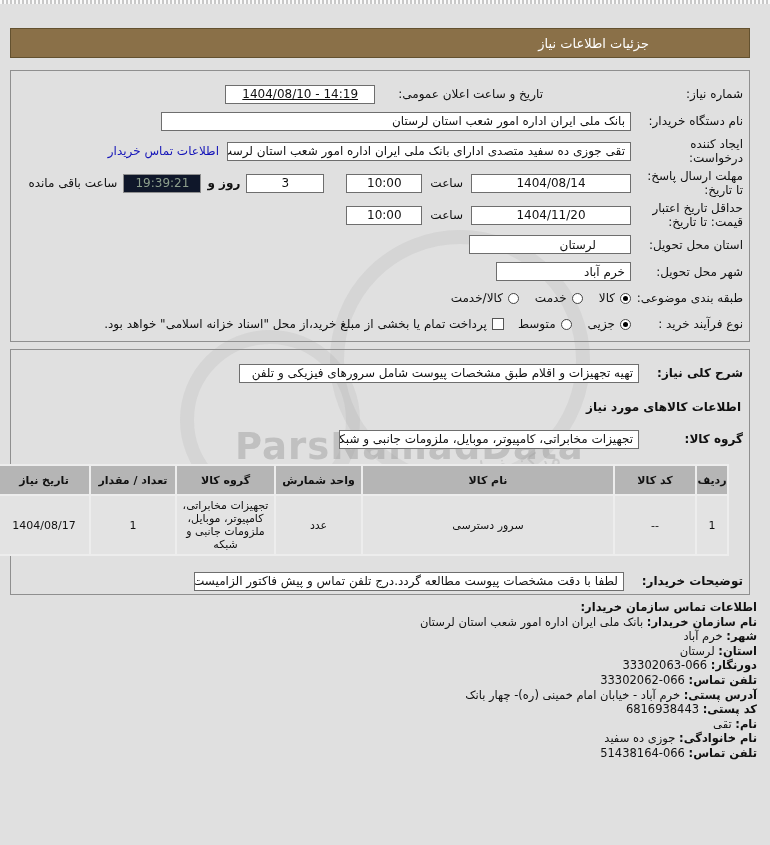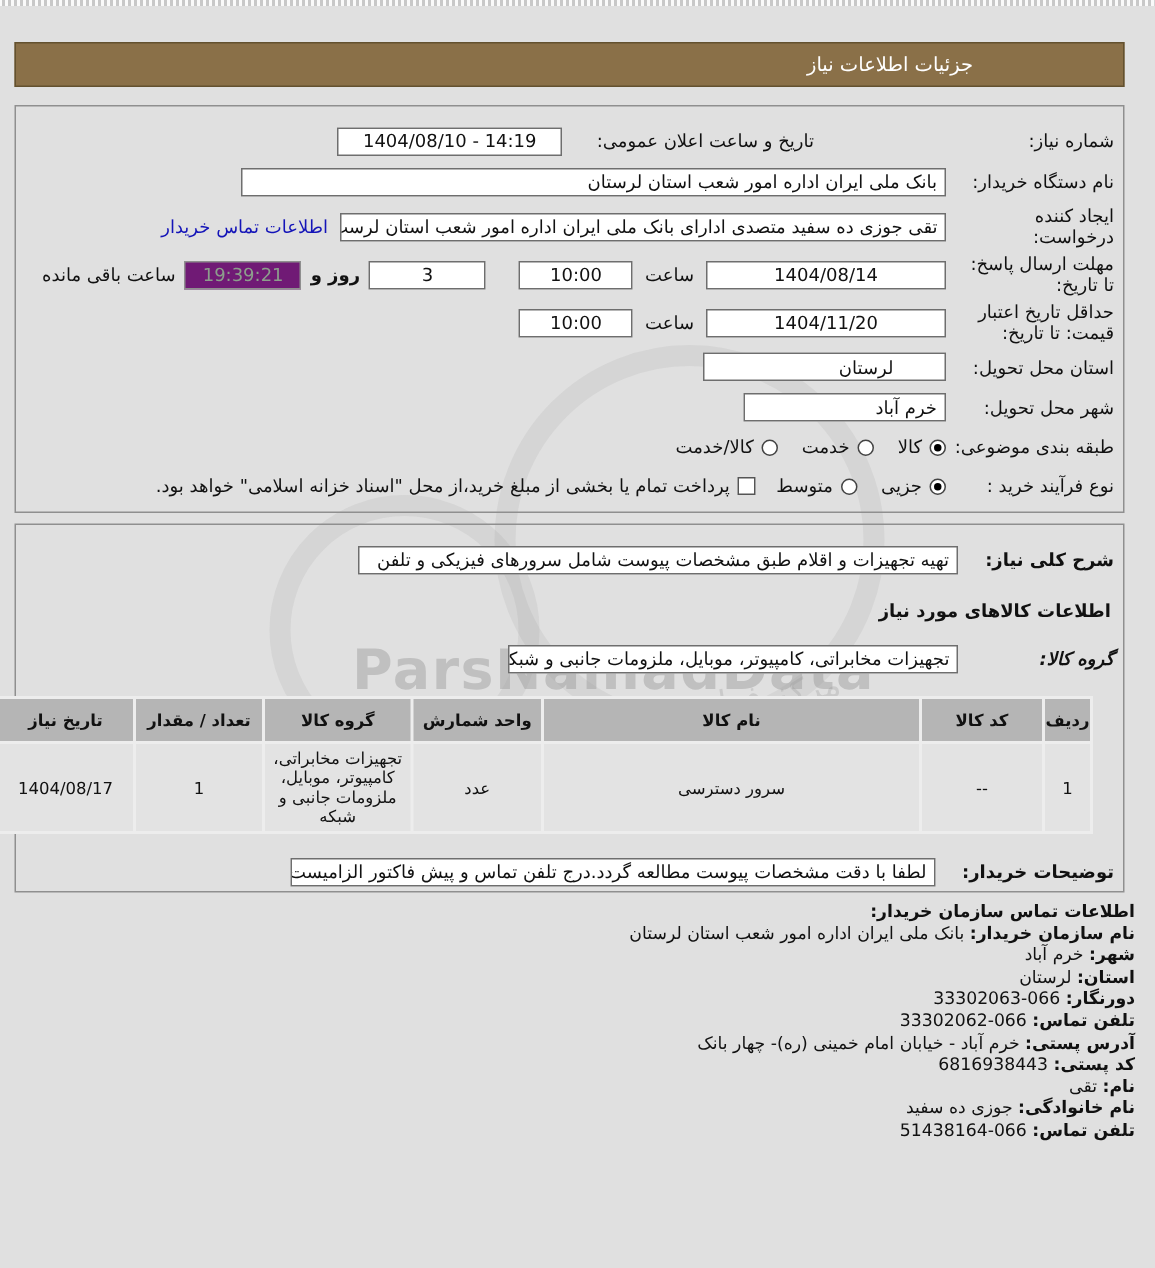--- a/index.html
+++ b/index.html
@@ -35,21 +35,21 @@
   .label-col{ width:112px; flex:0 0 auto; text-align:right; line-height:14px; }
   .lbl2{ display:block; }
   .field{
     background:#fff; border:1px solid #6e6e6e; height:19px;
     display:flex; align-items:center; font-size:12px; overflow:hidden; white-space:nowrap;
   }
   .center{ justify-content:center; }
   .rt{ justify-content:flex-start; padding-right:5px; }
   .num{ direction:ltr; unicode-bidi:isolate; }
   .timer{
-    background:#701a75; border:1px solid #8f8f8f; color:#8c9e8c;
+    background:#0f172a; border:1px solid #8f8f8f; color:#8c9e8c;
     height:19px; width:78px; display:flex; align-items:center; justify-content:center;
   }
   .link{ color:#1414b8; cursor:pointer; }
   .radio{ width:11px; height:11px; border:1px solid #444; border-radius:50%; background:#fff; display:inline-block; position:relative; flex:0 0 auto;}
   .radio.sel::after{ content:""; position:absolute; inset:2px; background:#000; border-radius:50%; }
   .checkbox{ width:12px; height:12px; border:1px solid #555; background:#fff; display:inline-block; flex:0 0 auto;}
   .bold{ font-weight:bold; }
   table.items{
     border-collapse:separate; border-spacing:2px; table-layout:fixed;
     width:714px; margin:10px 14px 0 0; direction:rtl; background:#ededed;
@@ -80,21 +80,21 @@
 
 <div class="title-bar">
   <span>جزئیات اطلاعات نیاز</span>
 </div>
 
 <div class="panel" id="panel1">
 
   <div class="row" style="height:26px;">
     <div class="label-col">شماره نیاز:</div>
     <div style="margin-right:88px;">تاریخ و ساعت اعلان عمومی:</div>
-    <div class="field center num" style="width:150px; margin-right:23px;">1404/08/10 - 14:19</div>
+    <div class="field center num" style="width:150px; margin-right:23px;text-decoration:underline;">1404/08/10 - 14:19</div>
   </div>
 
   <div class="row" style="height:28px;">
     <div class="label-col">نام دستگاه خریدار:</div>
     <div class="field rt" style="width:470px;">بانک ملی ایران اداره امور شعب استان لرستان</div>
   </div>
 
   <div class="row" style="height:32px;">
     <div class="label-col">
       <span class="lbl2">ایجاد کننده</span>
@@ -163,21 +163,21 @@
 <div class="panel" id="panel2">
 
   <div class="row" style="height:30px;">
     <div class="label-col bold" style="width:104px;">شرح کلی نیاز:</div>
     <div class="field rt" style="width:400px;">تهیه تجهیزات و اقلام طبق مشخصات پیوست شامل سرورهای فیزیکی و تلفن</div>
   </div>
 
   <div class="bold" style="margin:12px 2px 0 0;">اطلاعات کالاهای مورد نیاز</div>
 
   <div class="row" style="height:30px; margin-top:10px;">
-    <div class="label-col bold" style="width:104px;font-style:italic;">گروه کالا:</div>
+    <div class="label-col bold" style="width:104px;">گروه کالا:</div>
     <div class="field rt" style="width:300px;">تجهیزات مخابراتی، کامپیوتر، موبایل، ملزومات جانبی و شبکه</div>
   </div>
 
   <table class="items">
     <colgroup>
       <col style="width:30px">
         <col style="width:80px">
         <col style="width:250px">
         <col style="width:85px">
         <col style="width:97px">

